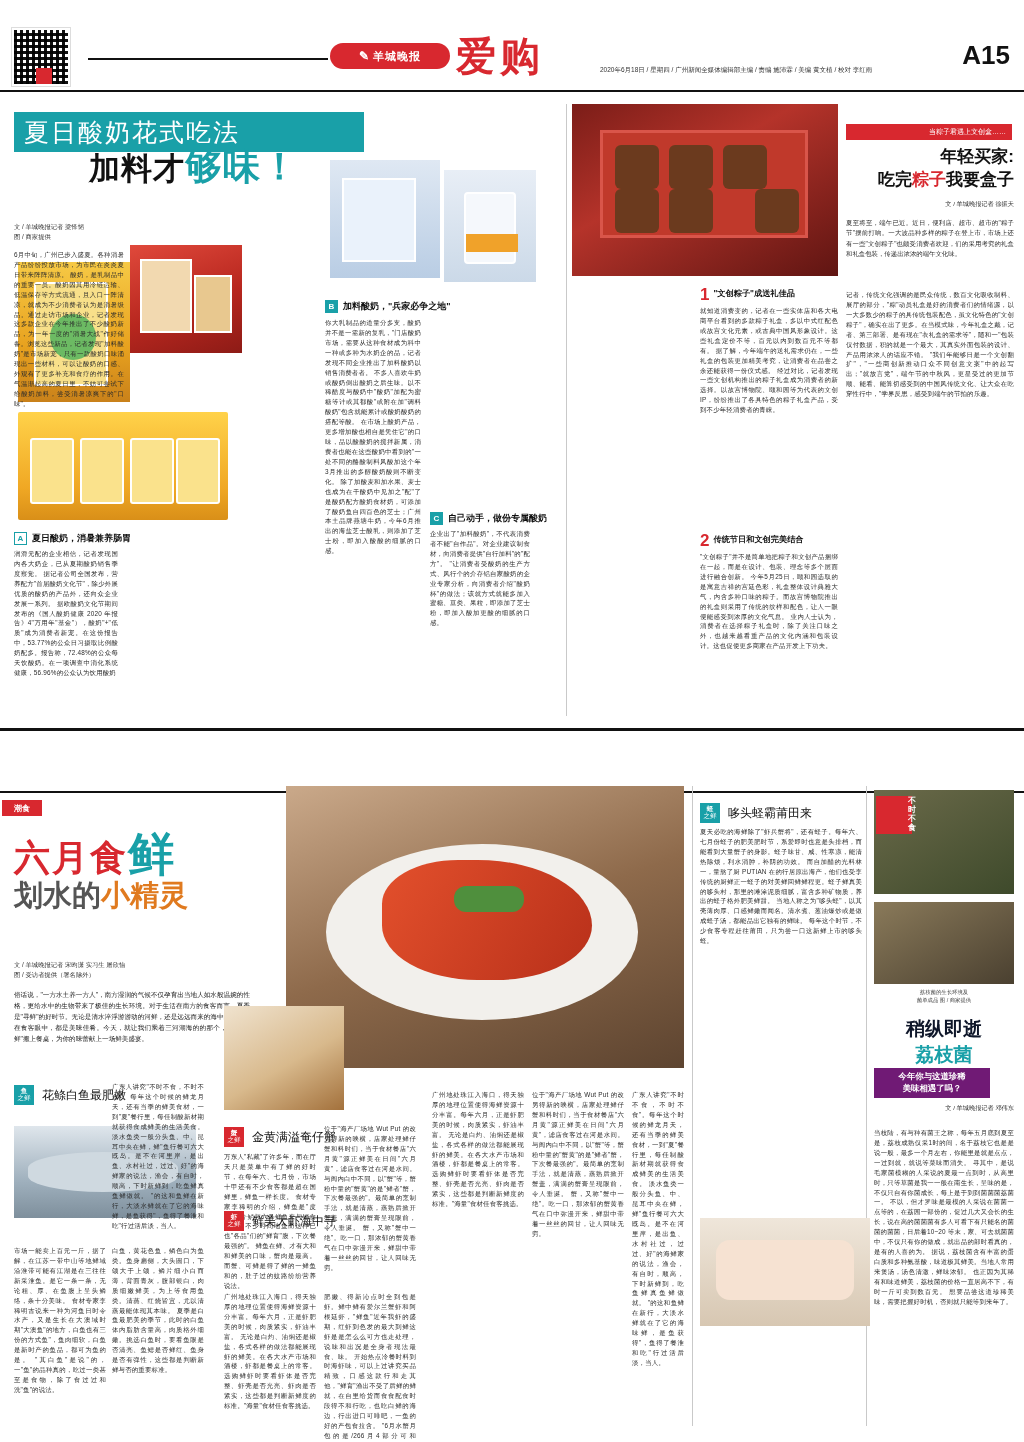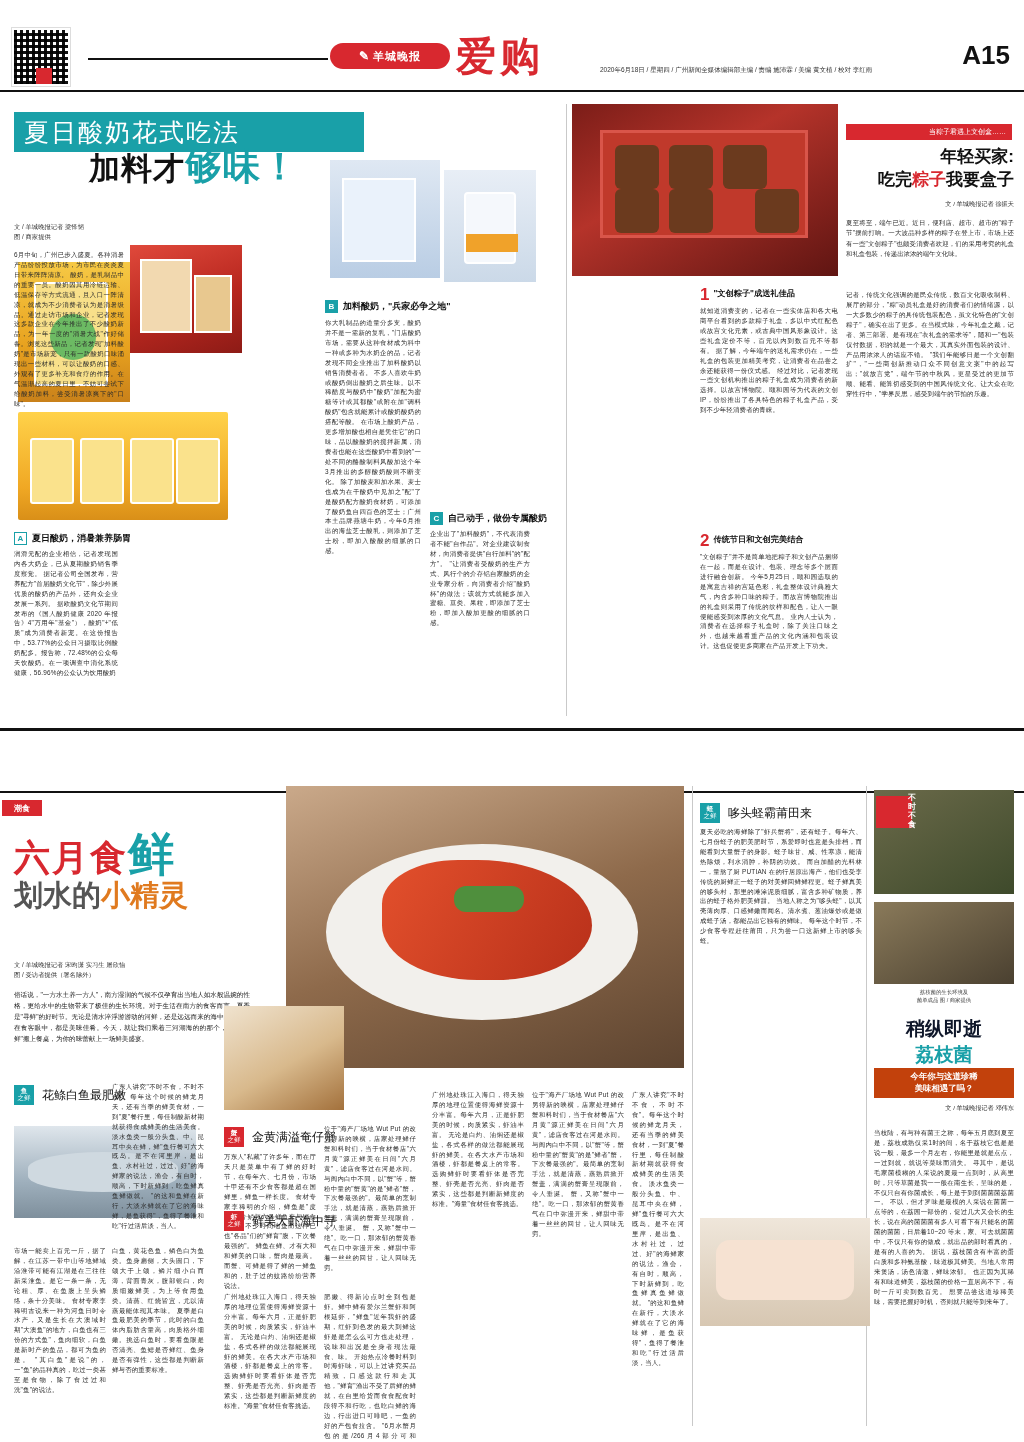--- a/index.html
+++ b/index.html
@@ -187,32 +187,32 @@
     background:linear-gradient(180deg,#efe6da,#d7c7b2); }
   .shrimp-photo .s { position:absolute; left:16px; top:22px; width:138px; height:60px; background:#f6e2d2; border-radius:14px; }
 
   .mush-photo1 { position:absolute; left:874px; top:790px; width:140px; height:104px;
     background:linear-gradient(150deg,#6b6a4a,#3e4a2b); }
   .mush-photo2 { position:absolute; left:874px; top:902px; width:140px; height:82px;
     background:linear-gradient(150deg,#8a7a5a,#4a4030); }
   .mush-cap { position:absolute; left:874px; top:988px; width:140px; font-size:5.4px; color:#444; text-align:center; line-height:1.5;}
 
   .no-season {
-    position:absolute; left:876px; top:796px; width:30px; height:32px;
+    position:absolute; left:876px; top:796px; width:30px; height:38px;
     background:#d8282f; color:#fff; font-size:8px; font-weight:bold;
     display:flex; align-items:center; justify-content:center; line-height:1.1; text-align:center;
     z-index:5;
     padding-left:36px;
   }
   .mush-title { position:absolute; left:874px; top:1016px; width:140px; text-align:center;}
   .mush-title .a2 { font-size:19px; font-weight:bold; color:#0f172a; }
   .mush-title .b2 { font-size:19px; font-weight:bold; color:#19a0a8; }
   .mush-band {
-    position:absolute; left:874px; top:1068px; width:140px; height:30px;
-    background:#c2410c; color:#fff; font-size:8.4px; font-weight:bold;
+    position:absolute; left:874px; top:1068px; width:116px; height:30px;
+    background:#701a75; color:#fff; font-size:8.4px; font-weight:bold;
     display:flex; flex-direction:column; align-items:center; justify-content:center; line-height:1.4;
   }
   .mush-by { position:absolute; left:874px; top:1104px; width:140px; font-size:6.2px; color:#333; text-align:right;}
   .badge-zhi {
     display:inline-flex; flex-direction:column; align-items:center; justify-content:center;
     width:20px; height:20px; background:#d8282f; color:#fff; font-size:6.5px; font-weight:bold; line-height:1.05;
     vertical-align:middle; margin-right:4px;
   }
   .badge-teal { background:#19a0a8; }
 

